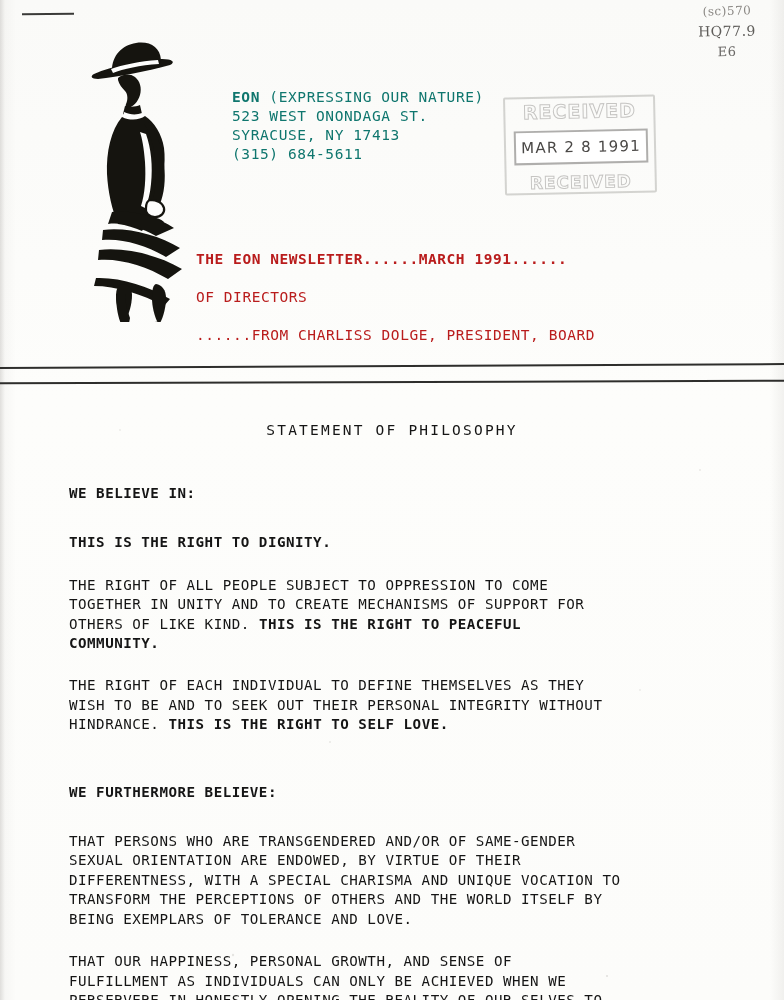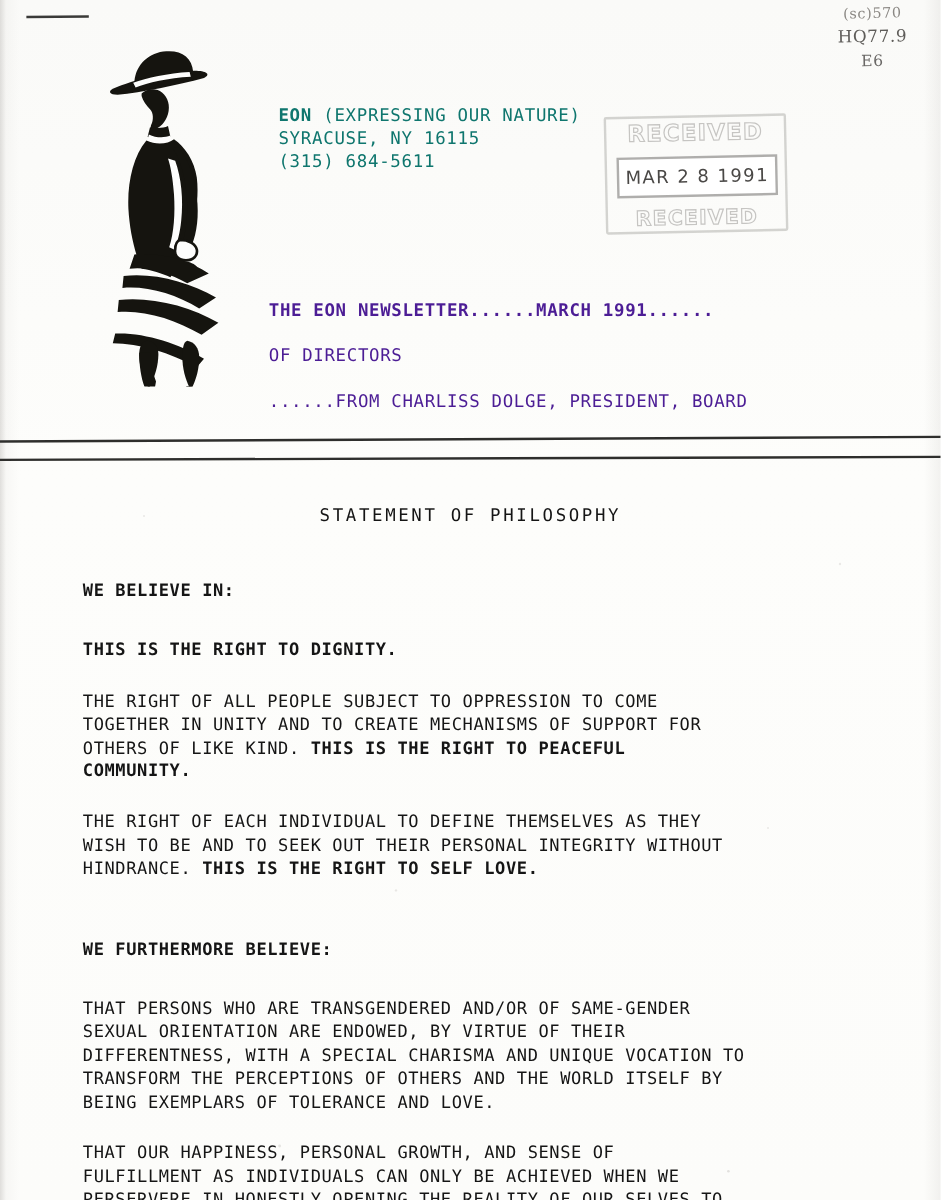--- a/index.html
+++ b/index.html
@@ -141,22 +141,21 @@
     color: #4a4846;
     white-space: pre;
   }
 
   
   .title-block {
     position: absolute;
     left: 196px;
     top: 240px;
     width: 560px;
-    color: #4c1d95;
-    margin-left: 28px;
+    color: #b91c1c;
   }
   .title-block .tline {
     font-size: 14.5px;
     letter-spacing: 0.55px;
     line-height: 38px;
     white-space: pre;
   }
   .title-block .tline.bold { font-weight: bold; }
 
   
@@ -267,21 +266,22 @@
 
         <path d="M78 262 C 84 263, 88 268, 88 276 C 88 286, 85 296, 81 303 C 77 296, 74 286, 74 276 C 74 268, 75 263, 78 262 Z"></path>
         <path d="M77 300 C 81 299, 86 301, 87 304 L 86 308 L 76 308 Z"></path>
         <path d="M84 305 L 87 305 L 86 319 L 83 319 Z"></path>
       </g>
     </svg>
   </div>
 
   <div class="masthead">
     <div class="line"><span class="org-name">EON</span><span> (EXPRESSING OUR NATURE)</span></div>
-    <div class="line">SYRACUSE, NY 16115</div>
+    <div class="line">523 WEST ONONDAGA ST.</div>
+    <div class="line">SYRACUSE, NY 17413</div>
     <div class="line">(315) 684-5611</div>
   </div>
 
   <div class="stamp">
     <div class="stamp-outer"></div>
     <div class="stamp-word top">RECEIVED</div>
     <div class="stamp-datebox">
       <span class="stamp-date">MAR 2 8 1991</span>
     </div>
     <div class="stamp-word bottom">RECEIVED</div>

